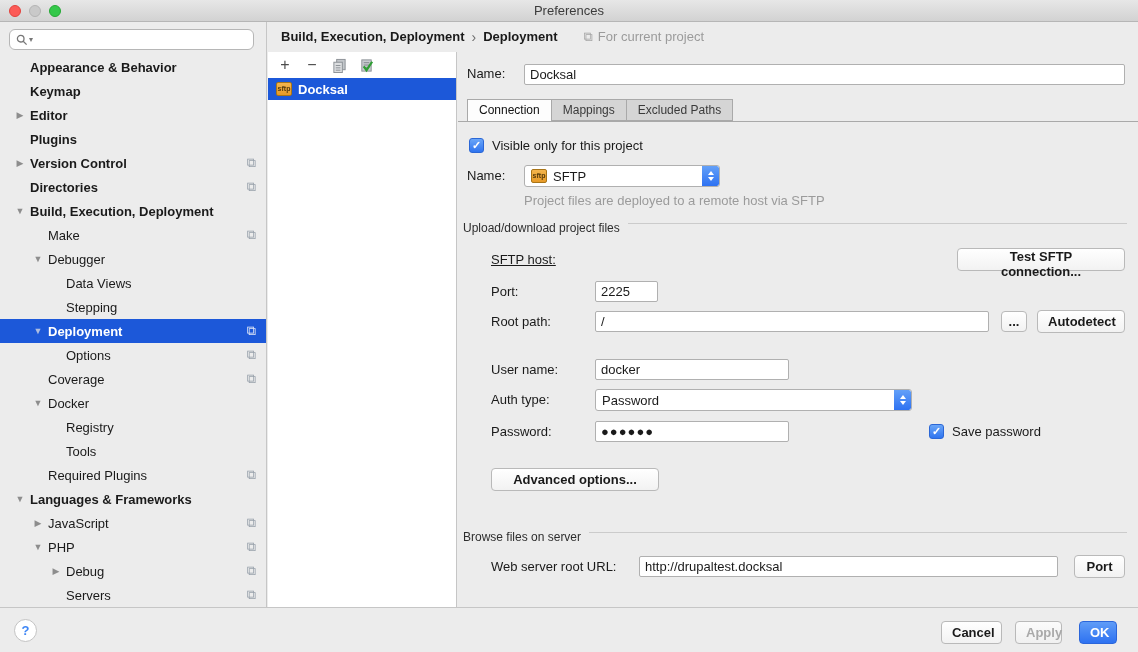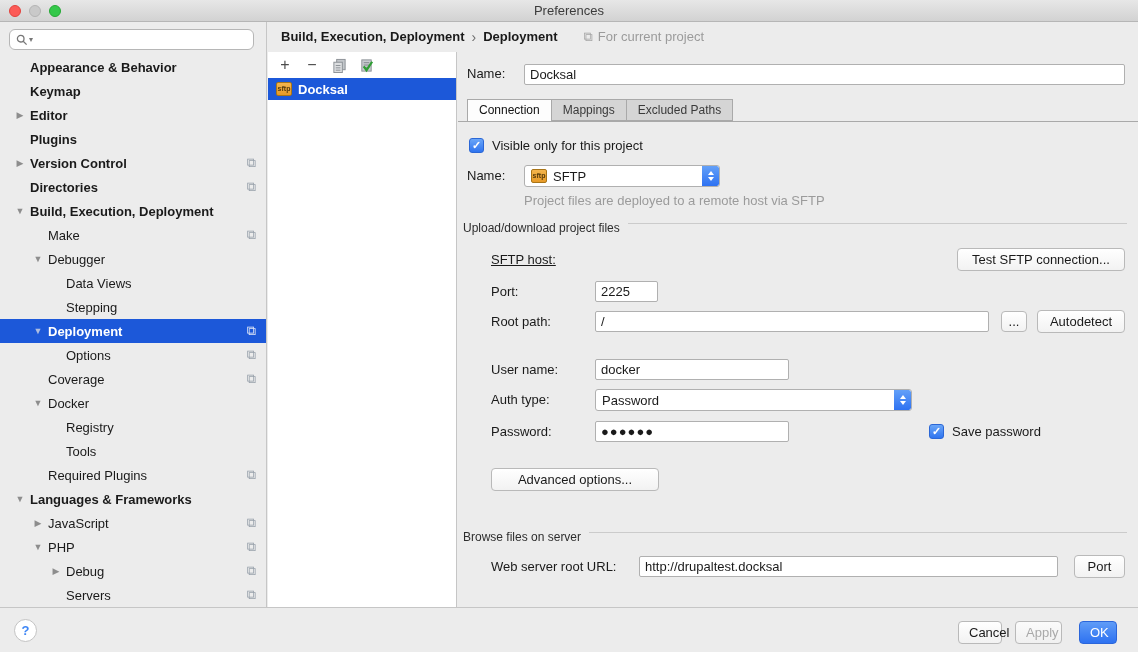--- a/index.html
+++ b/index.html
@@ -58,21 +58,21 @@
     border:1px solid #a87417; border-radius:2px; color:#54390a; font-size:7px; font-weight:bold;
     text-align:center; line-height:12px; margin-right:6px; flex:0 0 16px; }
 
   
   .content { position:absolute; left:458px; top:52px; right:0; bottom:45px; background:#ececec; }
   .lbl { position:absolute; height:22px; line-height:22px; color:#1a1a1a; }
   input.field { position:absolute; height:21px; border:1px solid #b0b0b0; border-radius:2px;
     background:#fff; font-size:13px; padding:0 5px; color:#1a1a1a; font-family:"Liberation Sans",sans-serif; outline:none; }
   .btn { position:absolute; height:23px; border:1px solid #b9b9b9; border-radius:4px;
     background:linear-gradient(#ffffff,#f2f2f2); font-size:13px; color:#1a1a1a; padding:0 10px;
-    font-family:"Liberation Sans",sans-serif; }
+    font-family:"Liberation Sans",sans-serif;font-weight:bold; }
   .selectbox { position:absolute; height:22px; display:flex; border:1px solid #b0b0b0; border-radius:3px;
     background:#fff; align-items:center; overflow:hidden; }
   .selectbox .sel-text { flex:1; padding:0 6px; display:flex; align-items:center; }
   .stepper { width:17px; align-self:stretch; background:linear-gradient(#63a0f8,#2e72f2);
     display:flex; flex-direction:column; align-items:center; justify-content:center; gap:2px; border-radius:0 2px 2px 0; }
   .tri-up { width:0; height:0; border-left:3.5px solid transparent; border-right:3.5px solid transparent; border-bottom:4px solid #fff; }
   .tri-down { width:0; height:0; border-left:3.5px solid transparent; border-right:3.5px solid transparent; border-top:4px solid #fff; }
   .cb { width:15px; height:15px; background:linear-gradient(#6aa6f8,#2f74ef); border:1px solid #2b67d6;
     border-radius:3px; color:#fff; font-size:11px; line-height:13px; text-align:center; font-weight:bold; position:absolute; }
   .cb-label { position:absolute; height:16px; line-height:16px; }
@@ -339,18 +339,18 @@
       <span class="sec-line"></span>
     </div>
 
     <div class="lbl" style="left:33px; top:504px;">Web server root URL:</div>
     <input class="field" style="left: 181px; top: 504px; width: 419px;" value="http://drupaltest.docksal">
     <button class="btn" style="right:13px; top:503px; width:51px;">Port</button>
   </div>
 
   <div class="footer">
     <div class="help-btn">?</div>
-    <button class="btn" style="position:absolute; right:136px; width:44px;">Cancel</button>
+    <button class="btn" style="position:absolute; right:136px; width:61px;">Cancel</button>
     <button class="btn disabled" style="position:absolute; right:76px; width:47px;">Apply</button>
     <button class="btn ok" style="position:absolute; right:21px; width:38px;">OK</button>
   </div>
 
 </div>
 
 </body></html>

